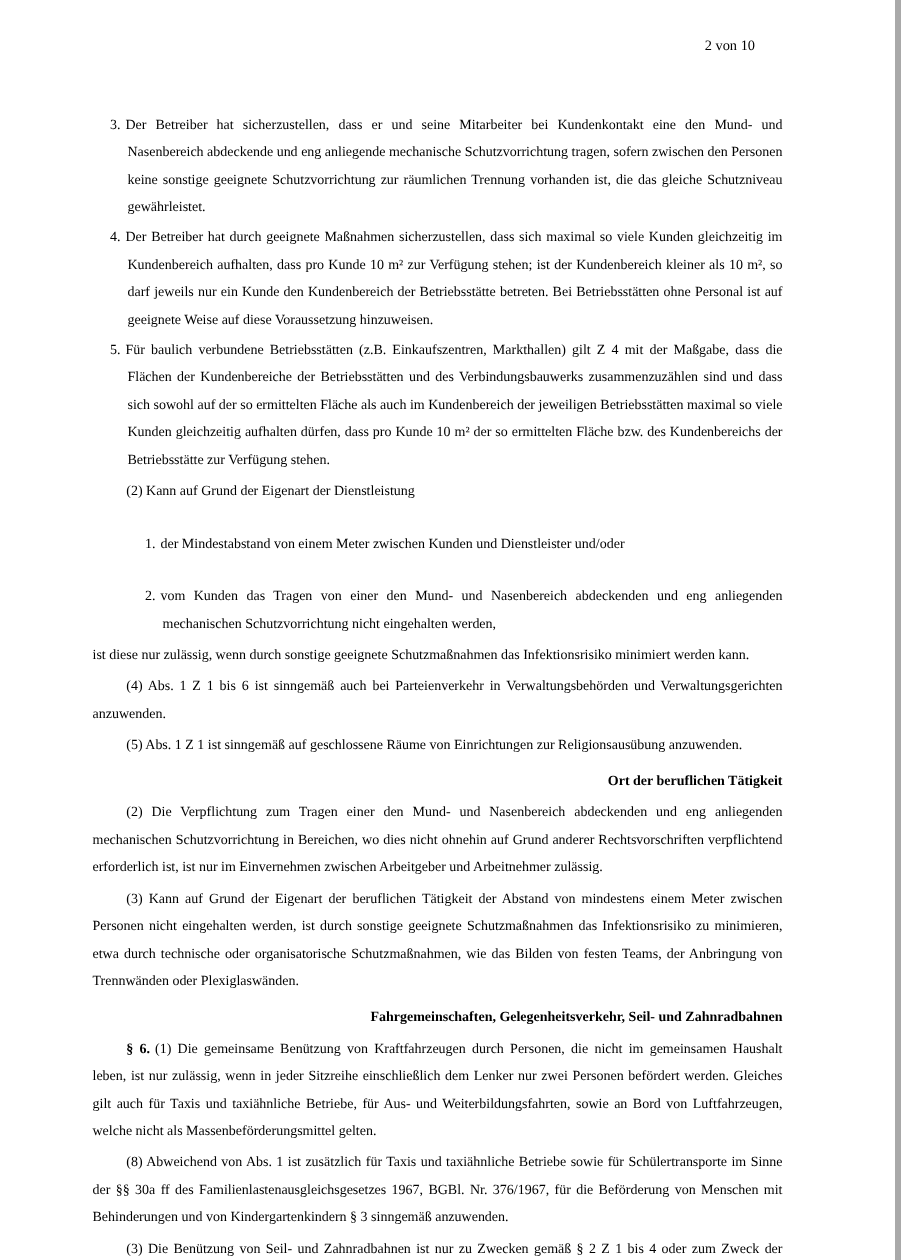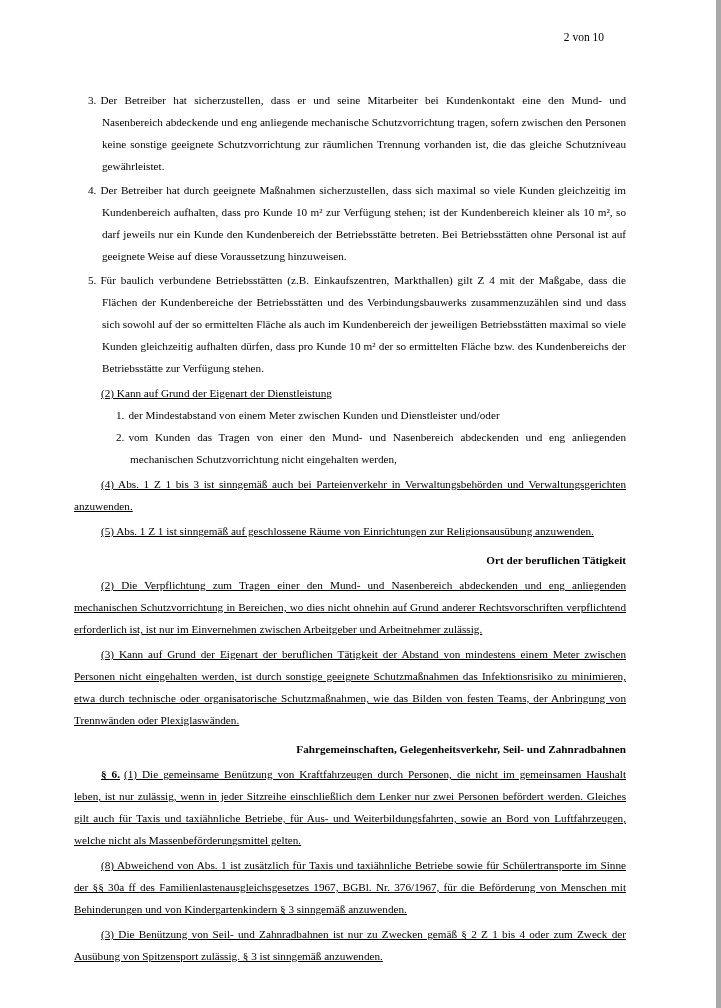--- a/index.html
+++ b/index.html
@@ -32,24 +32,24 @@
     text-align: right;
     font-size: 11.5px;
     line-height: 14px;
   }
   .blk {
     font-size: 11.2px;
     line-height: 22px;
     text-align: justify;
     margin: 3px 0 0 0;
   }
-  .p    { text-indent: 27px; text-decoration: underline; }
+  .p    { text-indent: 27px; }
   .pc   { text-indent: 0; }      
   .li1  { padding-left: 28px; text-indent: -14px; margin-top: 2px; }
-  .li2  { padding-left: 56px; text-indent: -14px; margin-top: 0; }
+  .li2  { padding-left: 56px; text-indent: -14px; margin-top: 20px; }
   .marker { margin-right: 4px; }
   .lead   { font-weight: bold; margin-right: 4px; }
   .heading {
     text-align: right;
     font-weight: bold;
     text-indent: 0;
     margin-top: 7px;
     margin-bottom: 2px;
   }
 </style>
@@ -77,23 +77,24 @@
     <div class="blk p">(2) Kann auf Grund der Eigenart der Dienstleistung</div>
 
     <div class="blk li2">
       <span class="marker">1.</span><span>der Mindestabstand von einem Meter zwischen Kunden und Dienstleister und/oder</span>
     </div>
 
     <div class="blk li2">
       <span class="marker">2.</span><span>vom Kunden das Tragen von einer den Mund- und Nasenbereich abdeckenden und eng anliegenden mechanischen Schutzvorrichtung nicht eingehalten werden,</span>
     </div>
 
+    <div class="blk pc">ist diese nur zulässig, wenn durch sonstige geeignete Schutzmaßnahmen das Infektionsrisiko minimiert werden kann.</div>
 
 
-    <div class="blk p">(4) Abs. 1 Z 1 bis 3 ist sinngemäß auch bei Parteienverkehr in Verwaltungsbehörden und Verwaltungsgerichten anzuwenden.</div>
+    <div class="blk p">(4) Abs. 1 Z 1 bis 6 ist sinngemäß auch bei Parteienverkehr in Verwaltungsbehörden und Verwaltungsgerichten anzuwenden.</div>
 
     <div class="blk p">(5) Abs. 1 Z 1 ist sinngemäß auf geschlossene Räume von Einrichtungen zur Religionsausübung anzuwenden.</div>
 
     <div class="blk heading">Ort der beruflichen Tätigkeit</div>
 
 
     <div class="blk p">(2) Die Verpflichtung zum Tragen einer den Mund- und Nasenbereich abdeckenden und eng anliegenden mechanischen Schutzvorrichtung in Bereichen, wo dies nicht ohnehin auf Grund anderer Rechtsvorschriften verpflichtend erforderlich ist, ist nur im Einvernehmen zwischen Arbeitgeber und Arbeitnehmer zulässig.</div>
 
     <div class="blk p">(3) Kann auf Grund der Eigenart der beruflichen Tätigkeit der Abstand von mindestens einem Meter zwischen Personen nicht eingehalten werden, ist durch sonstige geeignete Schutzmaßnahmen das Infektionsrisiko zu minimieren, etwa durch technische oder organisatorische Schutzmaßnahmen, wie das Bilden von festen Teams, der Anbringung von Trennwänden oder Plexiglaswänden.</div>
 

